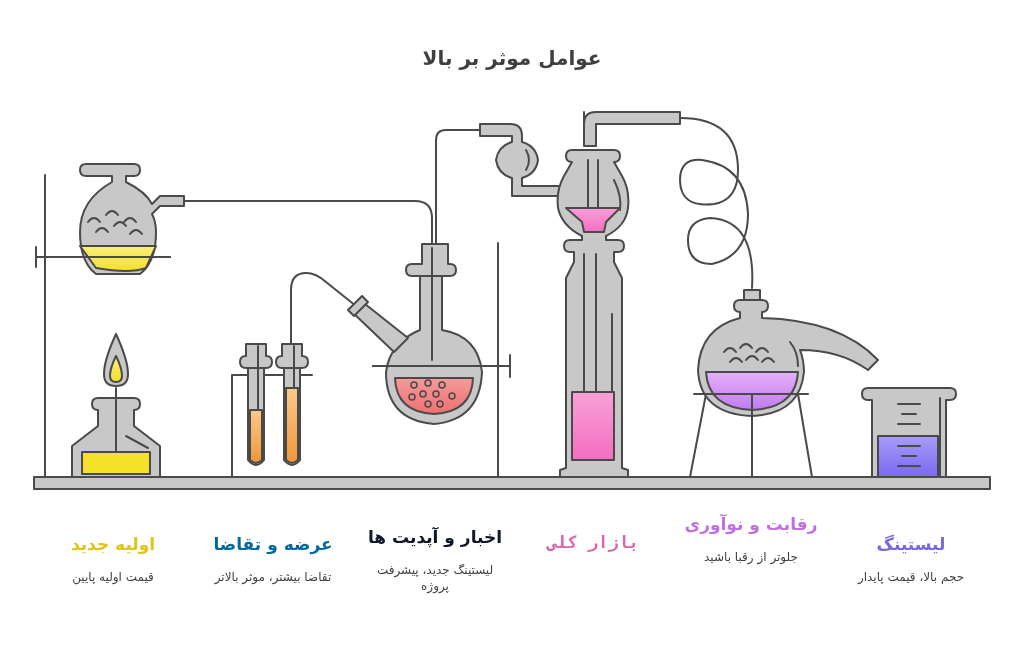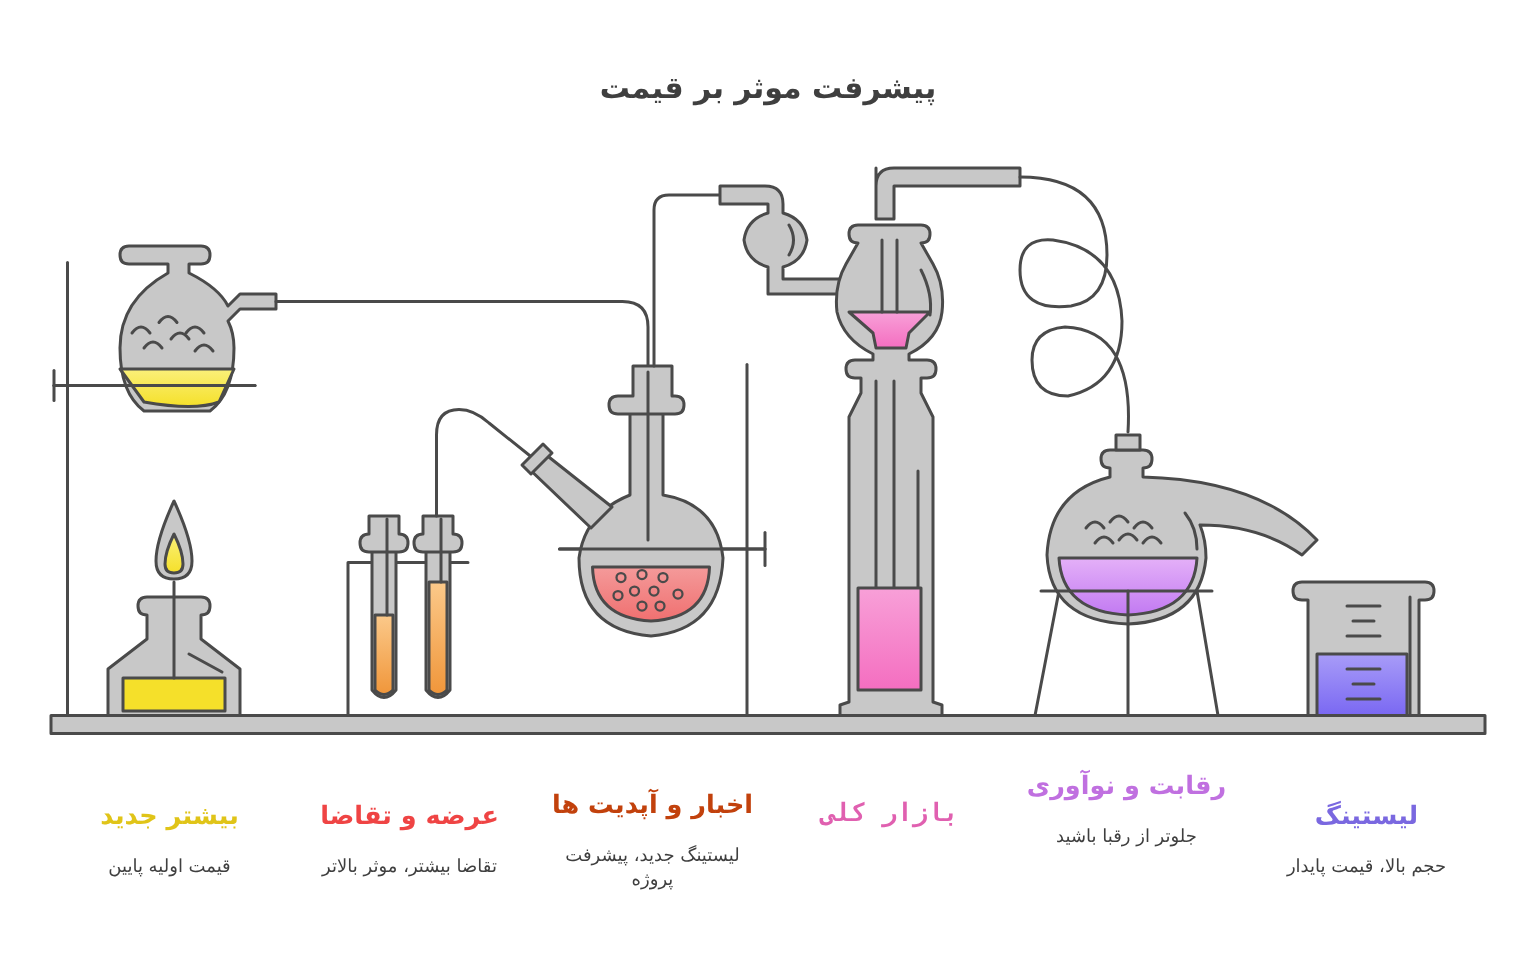--- a/index.html
+++ b/index.html
@@ -8,21 +8,21 @@
   .title { position: absolute; top: 46px; left: 0; width: 1024px; text-align: center;
            font-size: 20px; font-weight: bold; color: #3f3f3f; direction: rtl; }
   svg.scene { position: absolute; left: 0; top: 0; }
   .label { position: absolute; width: 170px; text-align: center; direction: rtl; }
   .label .head { font-size: 17px; font-weight: bold; line-height: 22px; }
   .label .desc { font-size: 12px; color: #3f3f3f; margin-top: 14px; line-height: 16px; }
 </style>
 </head>
 <body>
 
-<div class="title">پیشرفت موثر بر قیمت</div>
+<div class="title">عوامل موثر بر بالا</div>
 
 <svg class="scene" width="1024" height="649" viewBox="0 0 1024 649">
   <defs>
     <linearGradient id="gy" x1="0" y1="0" x2="0" y2="1">
         <stop offset="0" stop-color="#faf07a"></stop>
         <stop offset="1" stop-color="#f5e02a"></stop>
       </linearGradient>
     <linearGradient id="go" x1="0" y1="0" x2="0" y2="1">
         <stop offset="0" stop-color="#fbc98a"></stop>
         <stop offset="1" stop-color="#f0963a"></stop>
@@ -168,31 +168,31 @@
         <line x1="898" y1="424" x2="920" y2="424"></line>
           <line x1="898" y1="446" x2="920" y2="446"></line>
         <line x1="902" y1="456" x2="916" y2="456"></line>
           <line x1="898" y1="466" x2="920" y2="466"></line>
       </g>
     </g>
   </g>
 </svg>
 
 <div class="label" style="left:28px; top:533px;">
-  <div class="head" style="color:#e0c418;">بیشتر جدید</div>
+  <div class="head" style="color:#e0c418;">اولیه جدید</div>
   <div class="desc">قیمت اولیه پایین</div>
 </div>
 
 <div class="label" style="left:188px; top:533px;">
-  <div class="head" style="color:#ef4444;">عرضه و تقاضا</div>
+  <div class="head" style="color:#0369a1;">عرضه و تقاضا</div>
   <div class="desc">تقاضا بیشتر، موثر بالاتر</div>
 </div>
 
 <div class="label" style="left:350px; top:526px;">
-  <div class="head" style="color:#c2410c;">اخبار و آپدیت ها</div>
+  <div class="head" style="color:#0f172a;">اخبار و آپدیت ها</div>
   <div class="desc" style="width:120px; margin-left:22px; margin-right:25px;">لیستینگ جدید، پیشرفت پروژه</div>
 </div>
 
 <div class="label" style="left:508px; top:533px;">
   <div class="head" style="color:#e060b0;font-family:Liberation Mono, monospace;">بازار کلی</div>
 </div>
 
 <div class="label" style="left:666px; top:513px;">
   <div class="head" style="color:#c070e0;">رقابت و نوآوری</div>
   <div class="desc">جلوتر از رقبا باشید</div>

